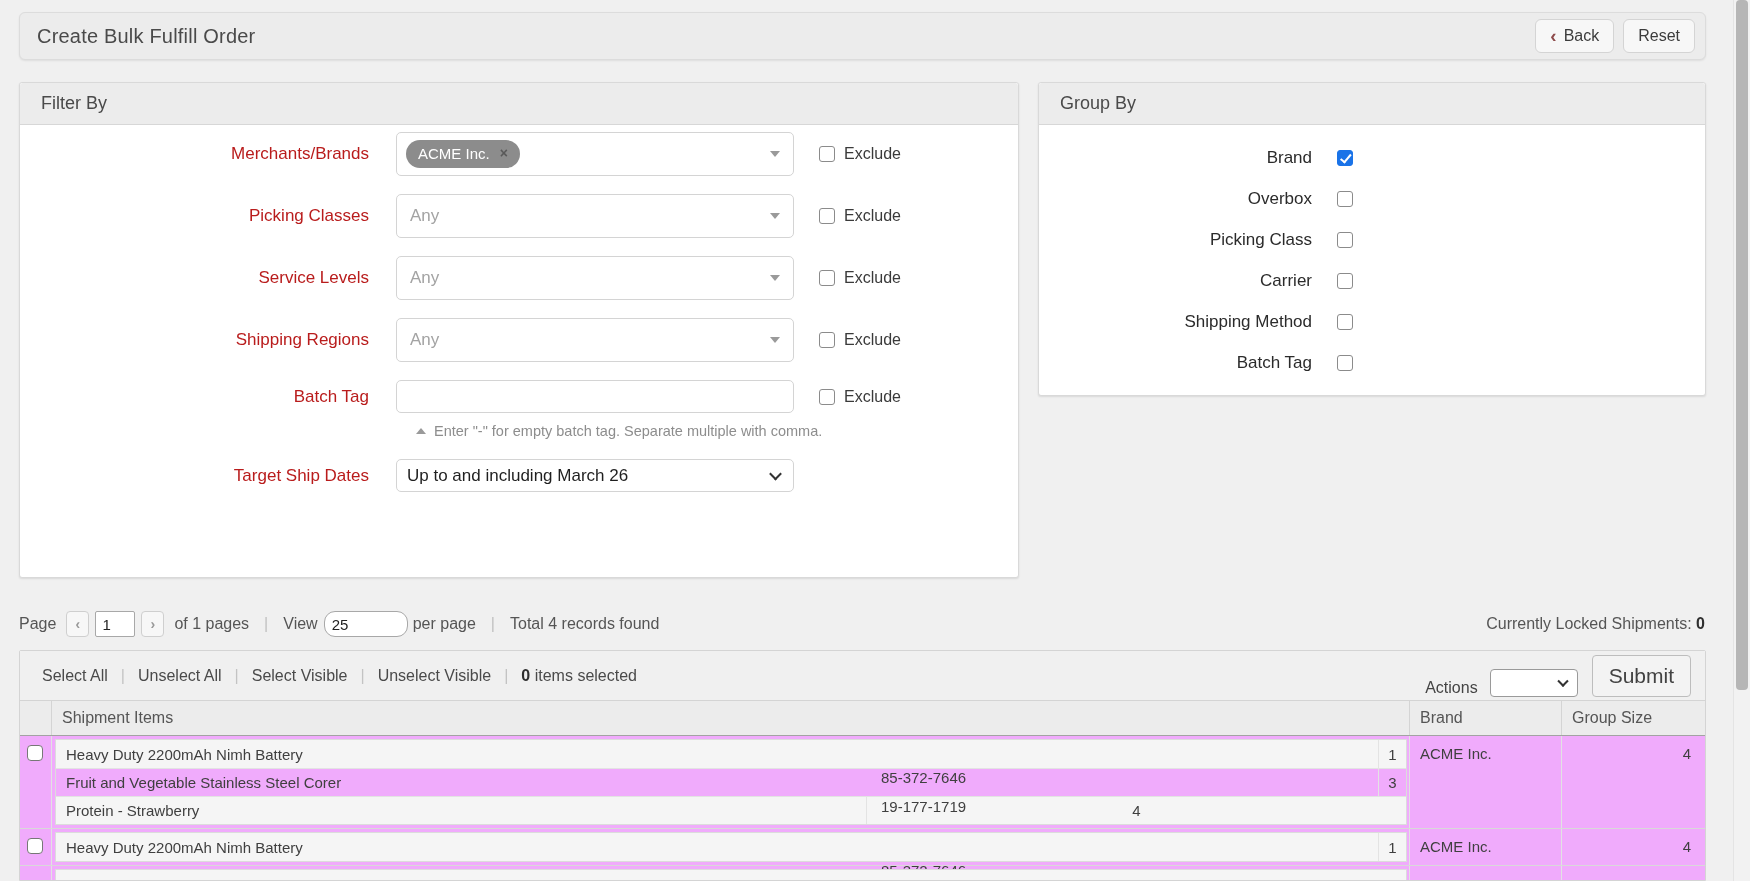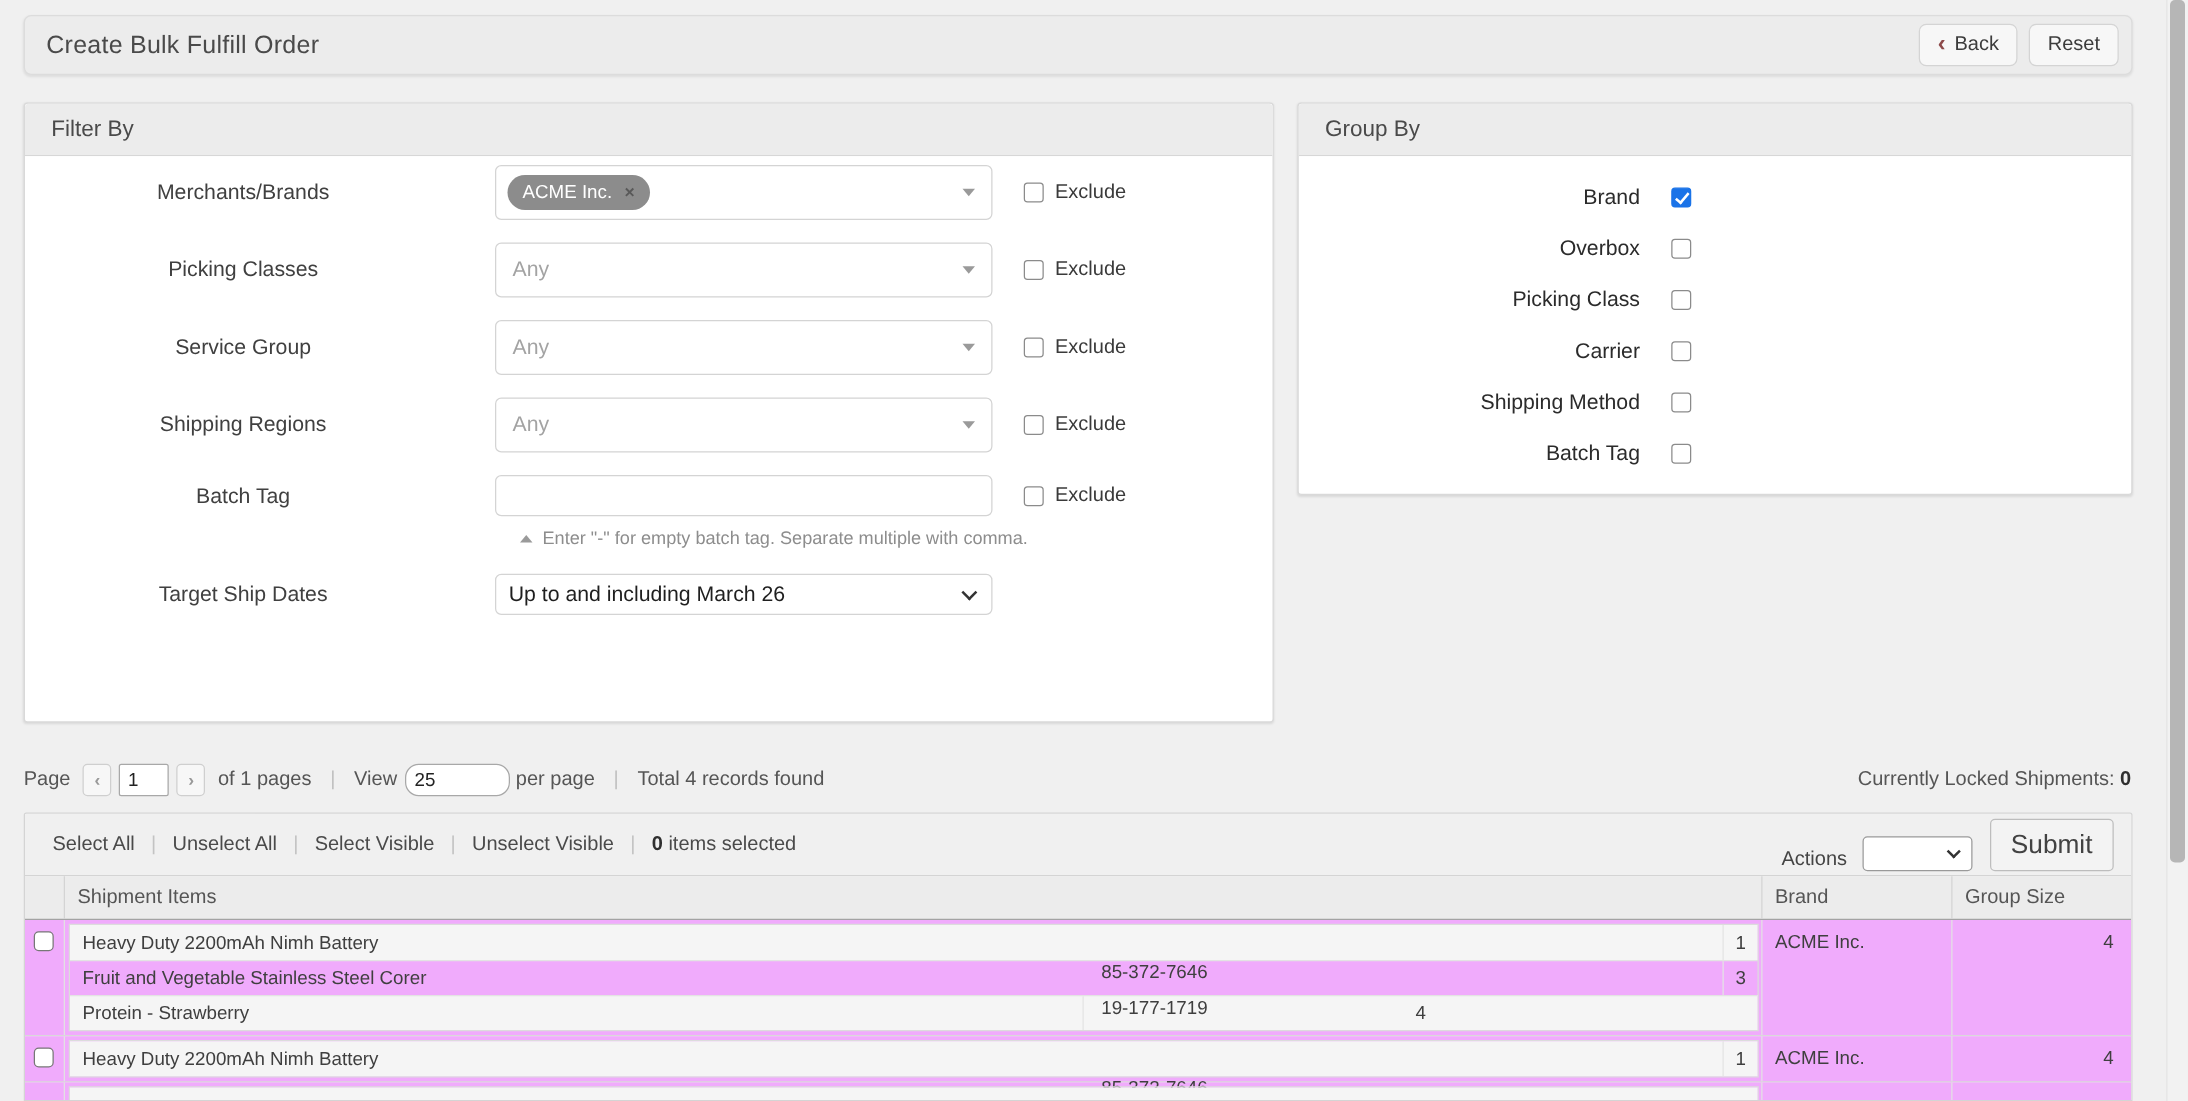--- a/index.html
+++ b/index.html
@@ -37,21 +37,21 @@
     height:42px; background:#ececec; border-bottom:1px solid #d7d7d7;
     display:flex; align-items:center; padding:0 21px; font-size:18px; color:#4a4a4a;
     border-radius:3px 3px 0 0;
   }
   #filter-panel { left:19px; top:82px; width:1000px; height:496px; }
   #group-panel  { left:1038px; top:82px; width:668px; height:314px; }
   .panel-body { padding-top:7px; }
 
   
   .frow { display:flex; align-items:center; margin-bottom:18px; }
-  .flabel { width:349px; text-align:center; font-size:17px; color:#404040; flex:none; }
+  .flabel { width:349px; text-align:right; font-size:17px; color:#b91c1c; flex:none; }
   .fctrl { margin-left:27px; width:398px; flex:none; position:relative; }
   .box { border:1px solid #d4d4d4; border-radius:5px; background:#fff; position:relative; }
   .multiselect { height:44px; display:flex; align-items:center; padding:0 30px 0 9px; cursor:pointer; }
   .multiselect .ph { color:#a3a3a3; font-size:17px; padding-left:4px; }
   .tag {
     background:#8c8c8c; color:#fff; border-radius:14px; padding:6px 12px;
     font-size:15px; display:inline-flex; align-items:center; gap:10px; line-height:1.1;
   }
   .tag .x { color:#595959; font-weight:700; font-size:14px; cursor:pointer; }
   .dd-arrow {
@@ -220,21 +220,21 @@
           <span class="dd-arrow"></span>
         </div>
       </div>
       <label class="exclude">
         <span class="cb"></span>
         <span>Exclude</span>
       </label>
     </div>
 
     <div class="frow">
-      <div class="flabel">Service Group</div>
+      <div class="flabel">Service Levels</div>
       <div class="fctrl">
         <div class="box multiselect">
           <span class="ph">Any</span>
           <span class="dd-arrow"></span>
         </div>
       </div>
       <label class="exclude">
         <span class="cb"></span>
         <span>Exclude</span>
       </label>

